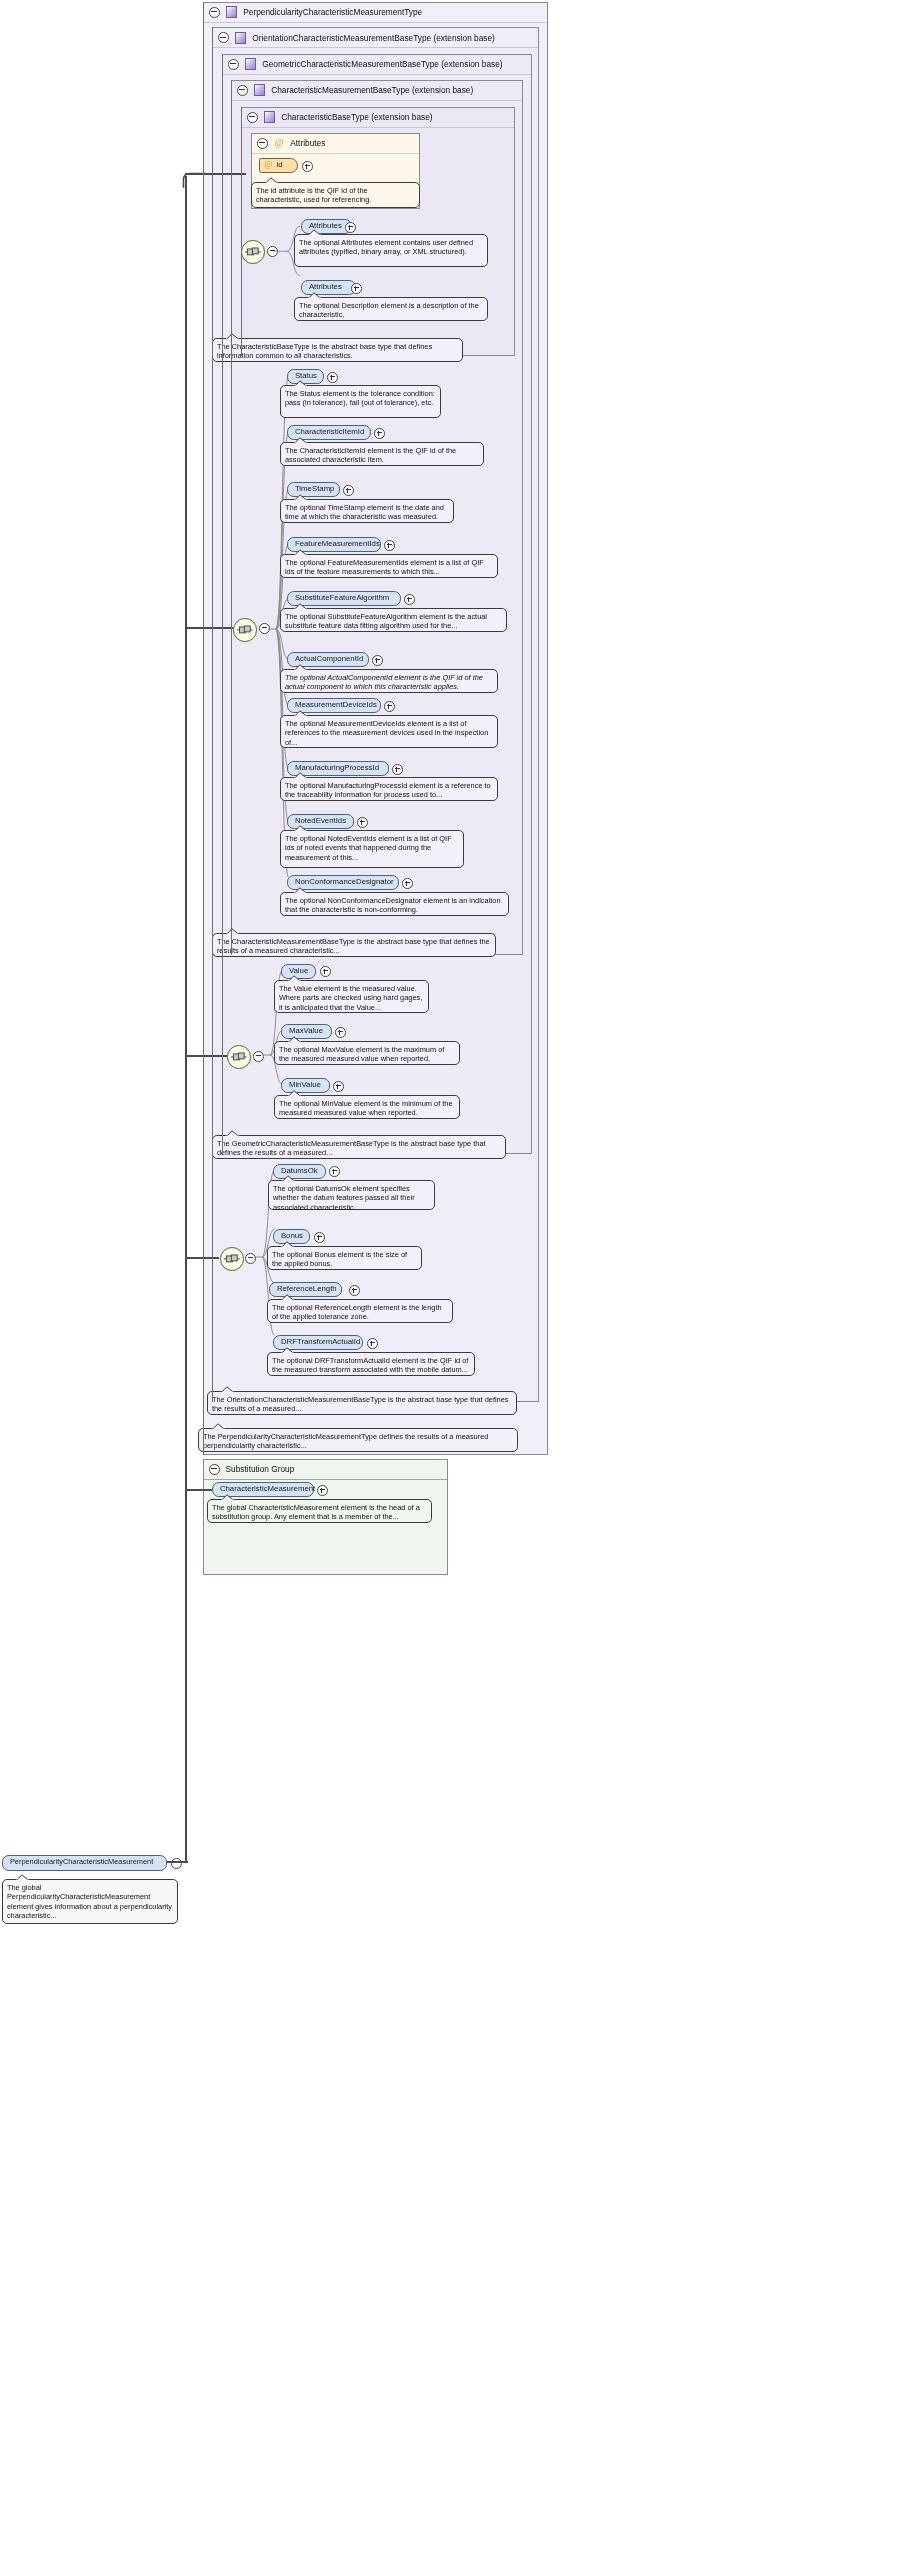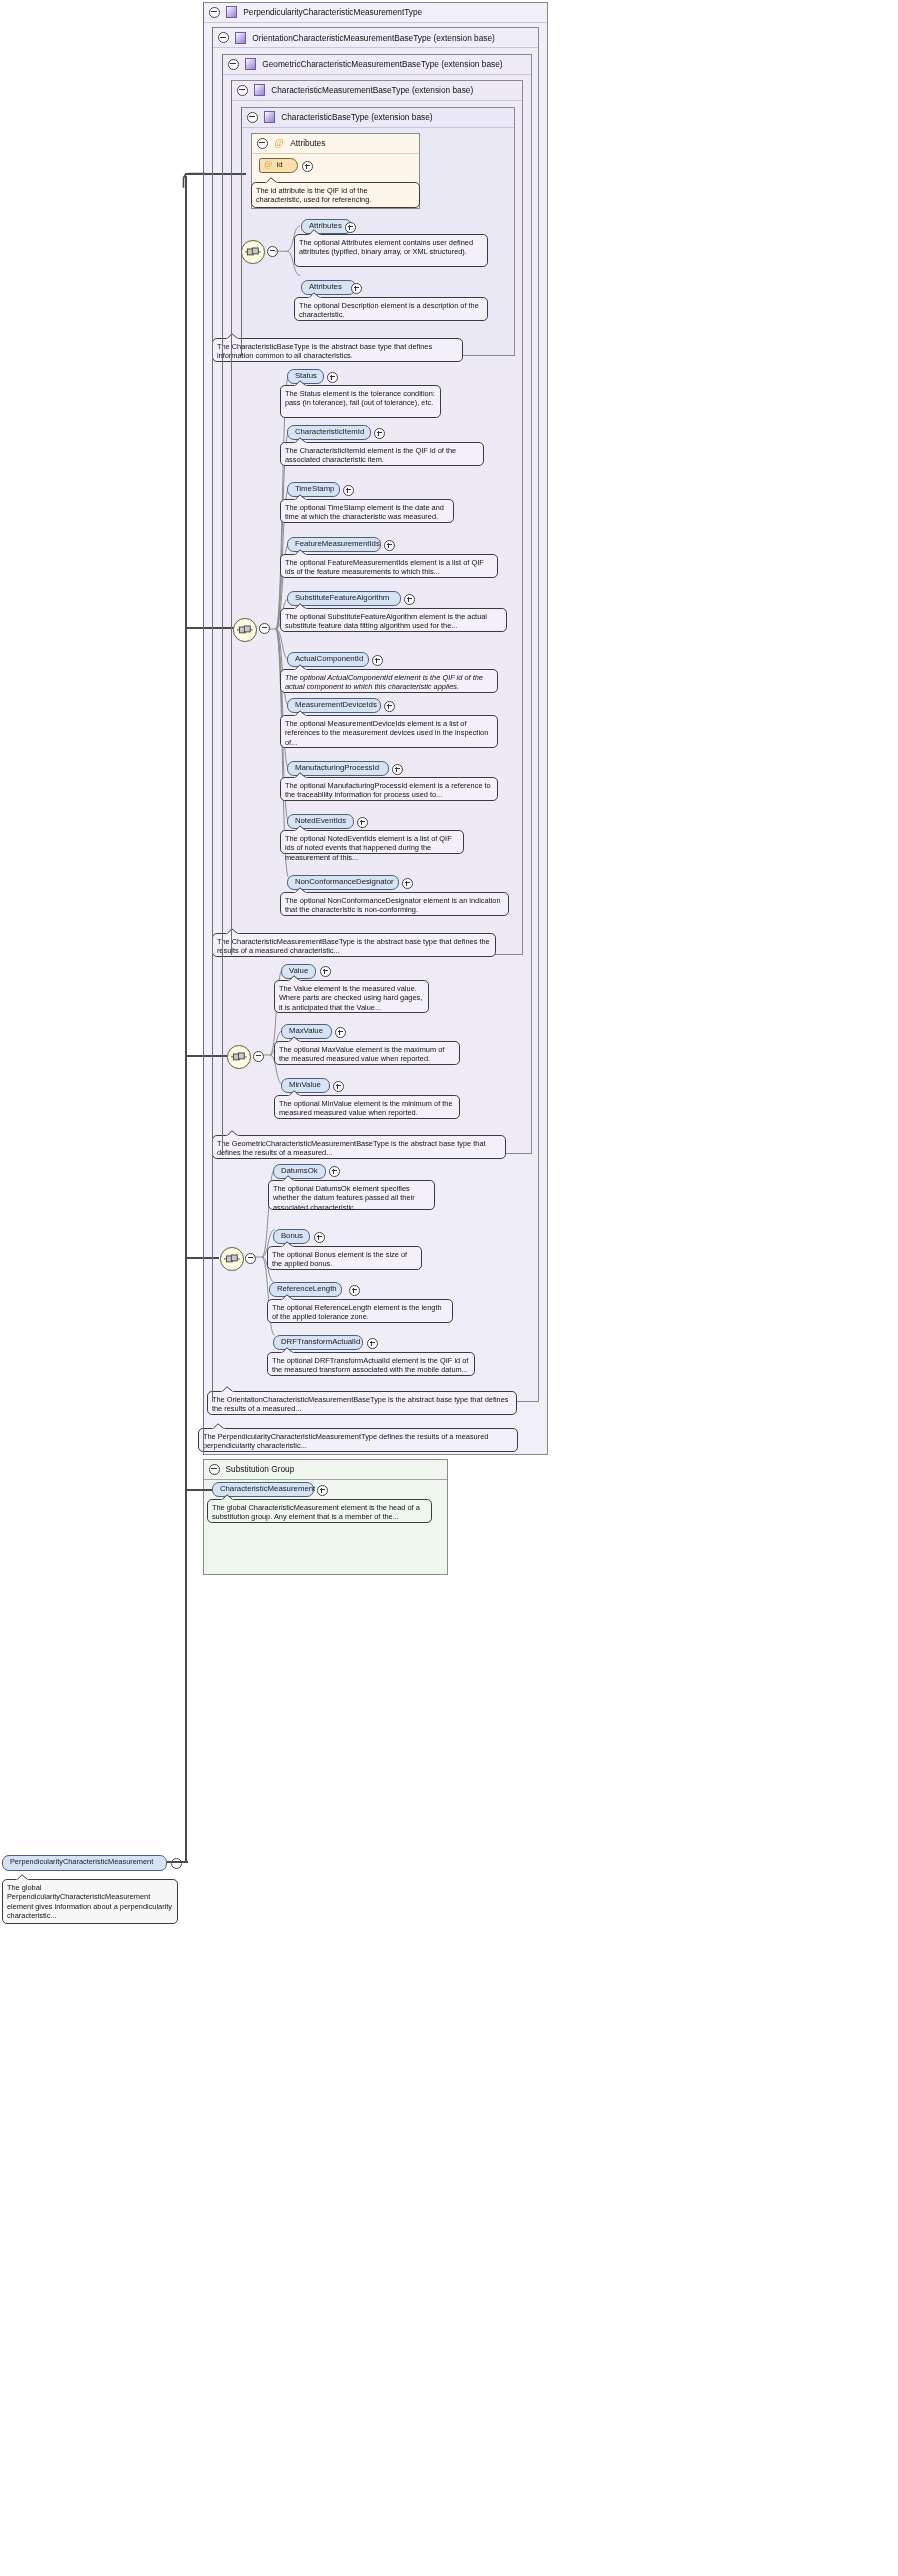--- a/index.html
+++ b/index.html
@@ -366,21 +366,21 @@
         <path d="M0.5 6.5 L6 0.8 L13 6.5" fill="#f3f0f9" stroke="#3a3a3a" stroke-width="1"></path>
         <path d="M0 6.5 L13.5 6.5" stroke="#f3f0f9" stroke-width="1.6"></path>
       </svg>
     <span>The optional ManufacturingProcessId element is a reference to the traceability information for process used to...</span>
   </div>
 
   <div class="node element abs" style="left:287px;top:814px;width:67px;">
     <span>NotedEventIds</span>
   </div>
   <span class="tgl plus" style="left:357px;top:817px;"></span>
-  <div class="doc abs" style="left:280px;top:830px;width:184px;height:24px;">
+  <div class="doc abs" style="left:280px;top:830px;width:184px;height:38px;">
     <svg class="tailline" viewBox="0 0 14 7" width="13.7" height="6.9">
         <path d="M0.5 6.5 L6 0.8 L13 6.5" fill="#f3f0f9" stroke="#3a3a3a" stroke-width="1"></path>
         <path d="M0 6.5 L13.5 6.5" stroke="#f3f0f9" stroke-width="1.6"></path>
       </svg>
     <span>The optional NotedEventIds element is a list of QIF ids of noted events that happened during the measurement of this...</span>
   </div>
 
   <div class="node element abs" style="left:287px;top:875px;width:112px;">
     <span>NonConformanceDesignator</span>
   </div>

